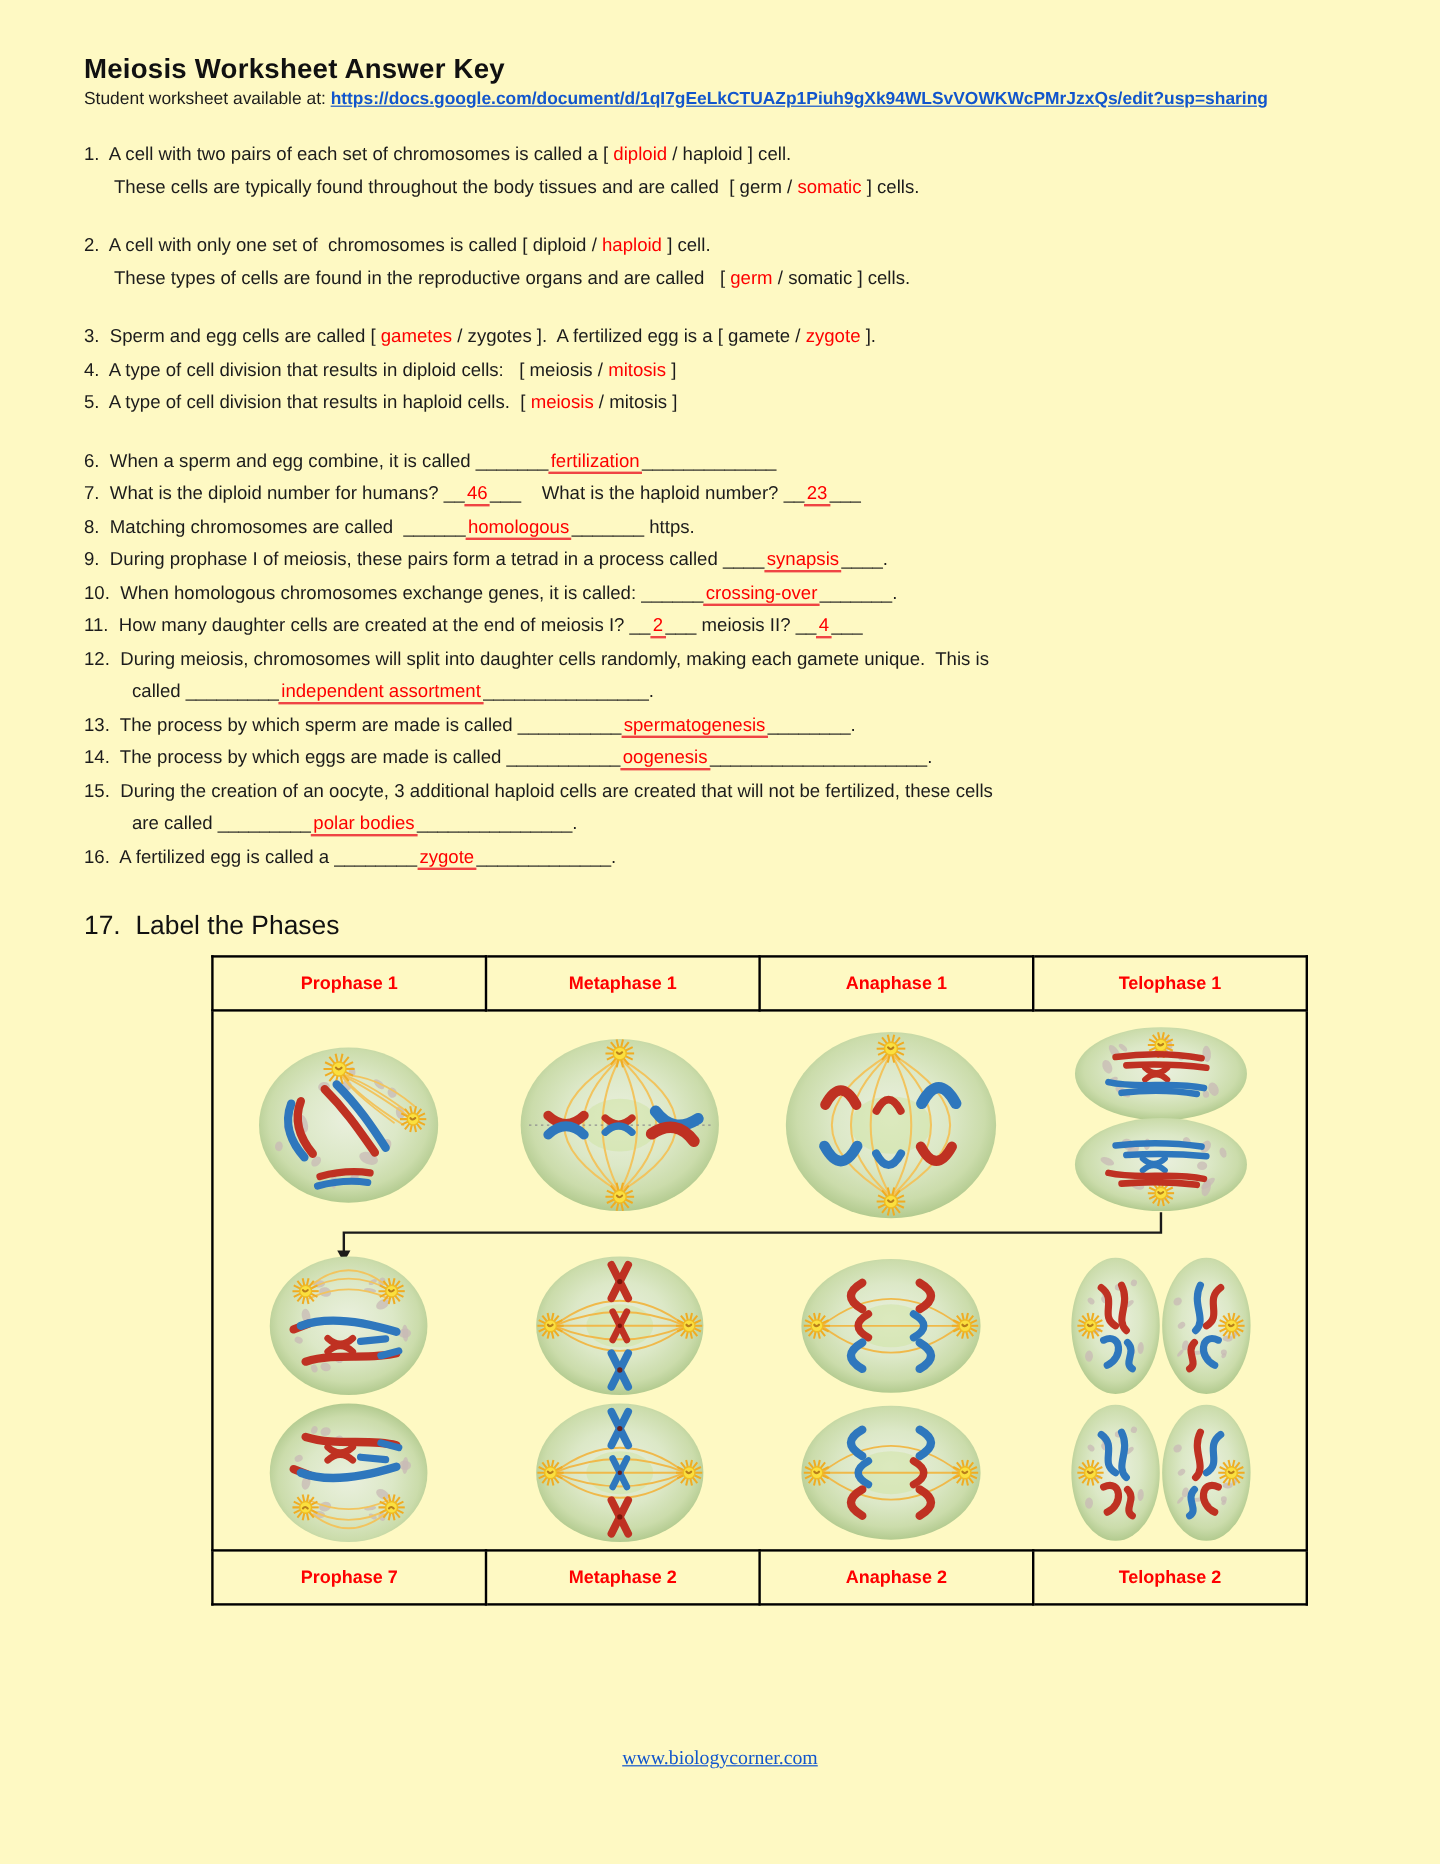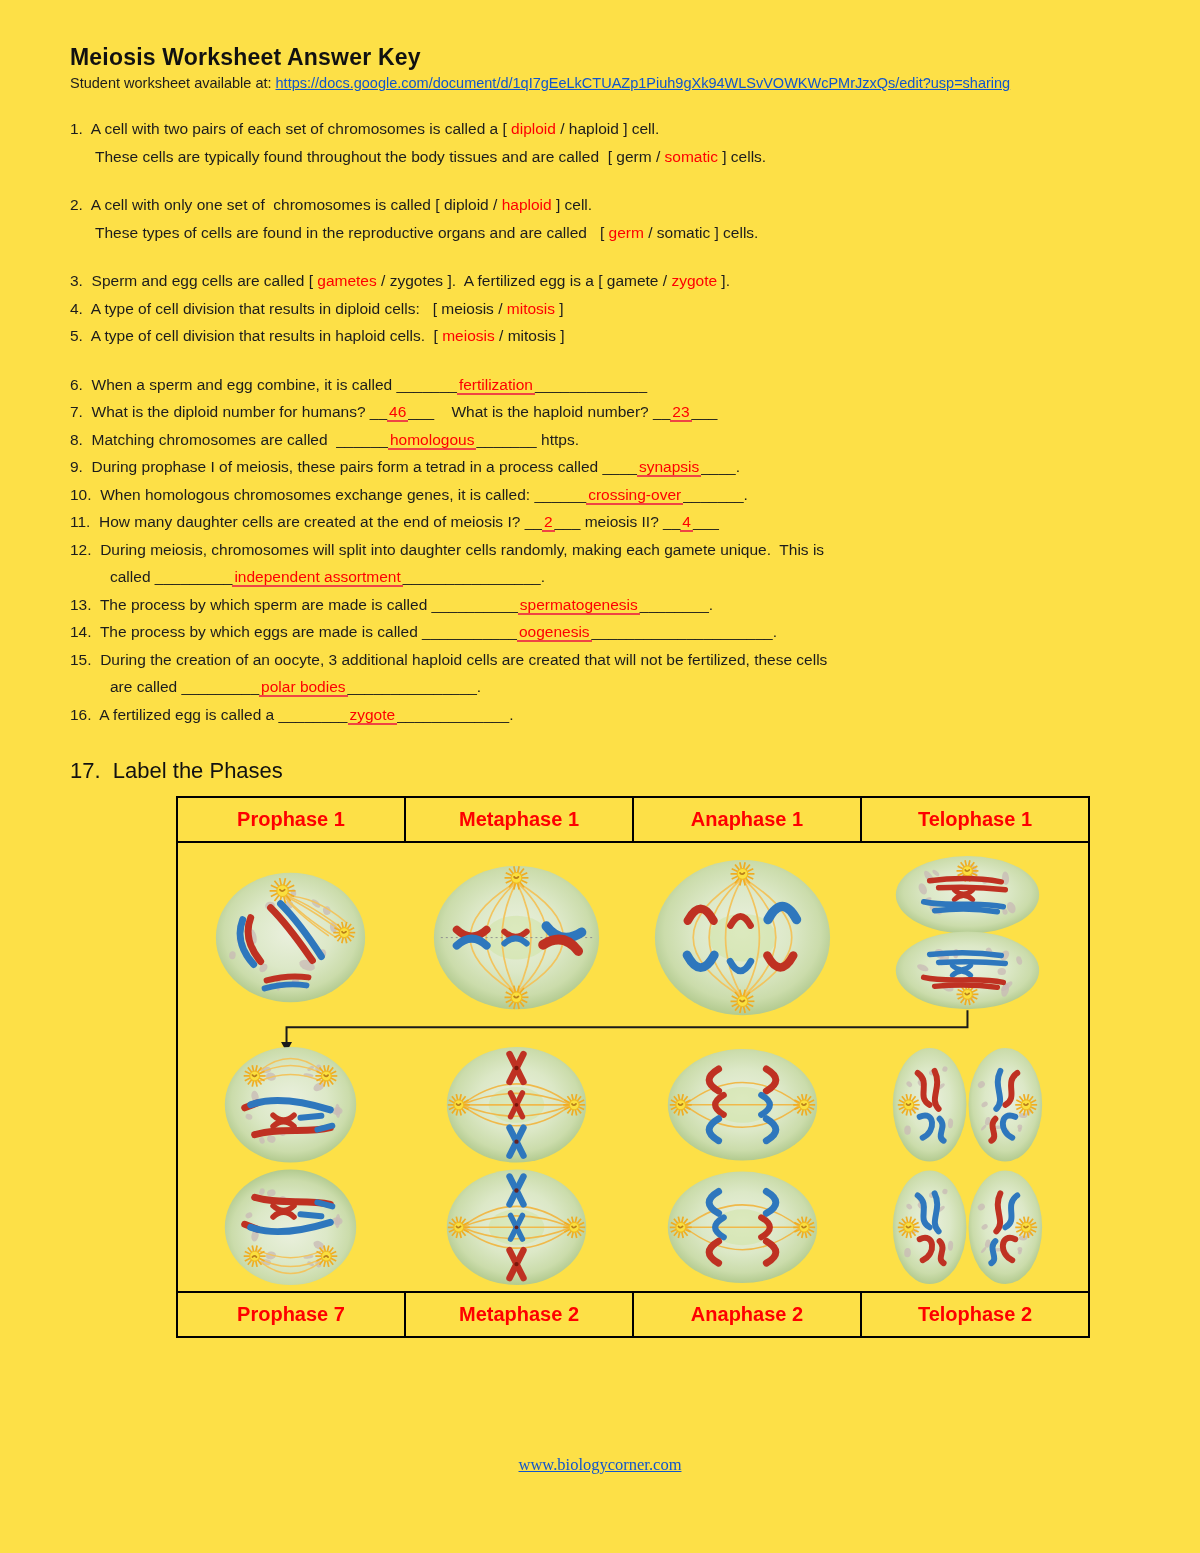--- a/index.html
+++ b/index.html
@@ -1,32 +1,32 @@
 <!DOCTYPE html>
 <html><head>
 <meta charset="utf-8">
 <style>
   html,body{margin:0;padding:0;background:#fff;}
-  .page{width:1200px;height:1553px;background:#fde047;position:relative;overflow:hidden;
+  .page{width:1200px;height:1553px;background:#fef9c3;position:relative;overflow:hidden;
         font-family:"Liberation Sans","DejaVu Sans",sans-serif;color:#1c1c1c;}
   .content{padding:44px 70px 0 70px;}
   h1{font-size:23px;font-weight:bold;margin:0 0 4px 0;color:#111;letter-spacing:.2px;}
   .subtitle{font-size:14.5px;margin:0 0 24px 0;white-space:nowrap;}
-  .subtitle a{color:#1155cc;text-decoration:underline;cursor:pointer;}
+  .subtitle a{color:#1155cc;text-decoration:underline;cursor:pointer;font-weight:bold;}
   .qline{white-space:pre-wrap;font-size:15.5px;line-height:27.5px;}
   .qline .qnum{color:#1c1c1c;}
   .cont{padding-left:25px;}
   .cont.wide{padding-left:40px;}
   .gap{margin-top:21px;}
   .ans{color:#fe0000;font-weight:normal;}
   .blank{border-bottom:2px solid #ef4444;padding:0 2px;}
   .lbl{font-weight:normal;font-size:22px;margin:30px 0 12px 0;color:#111;}
   .ptable{border-collapse:collapse;margin:0 0 0 106px;}
   .ptable td{border:2.5px solid #000;}
-  .ptable td.hd{width:224px;height:41px;text-align:center;font-weight:bold;color:#fe0000;font-size:20px;}
+  .ptable td.hd{width:224px;height:41px;text-align:center;font-weight:bold;color:#fe0000;font-size:15px;}
   .ptable td.pbody{height:448px;padding:0;}
   .ptable svg{display:block;}
   .footer{position:absolute;top:1455px;left:0;width:1200px;text-align:center;
           font-family:"Liberation Serif","DejaVu Serif",serif;font-size:16.5px;}
   .footer a{color:#1155cc;text-decoration:underline;cursor:pointer;}
 </style>
 </head>
 <body>
 
 <div class="page">

